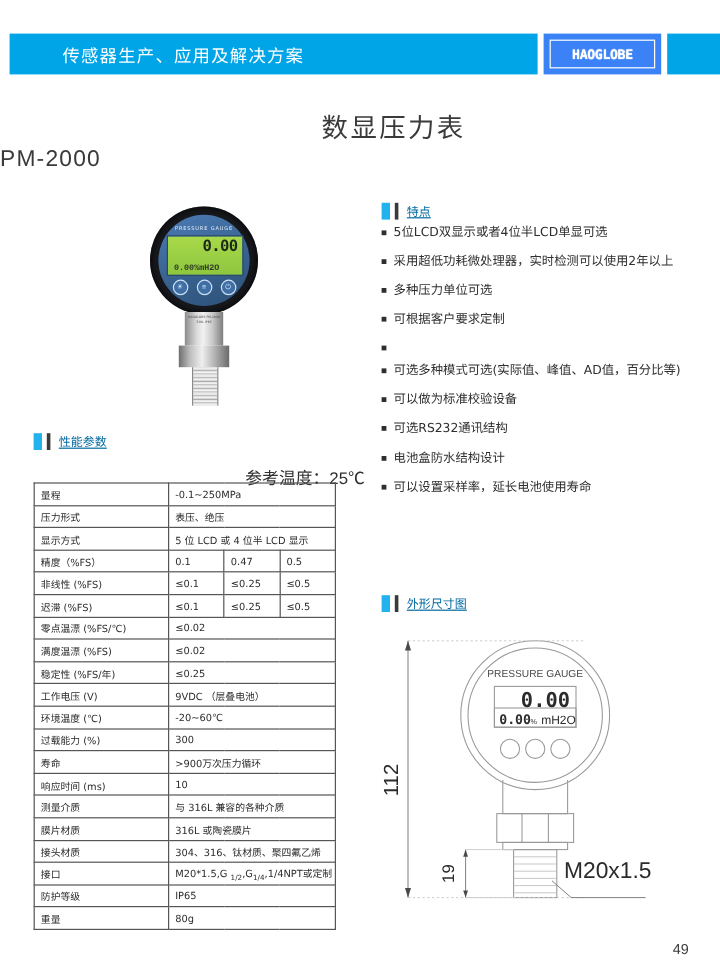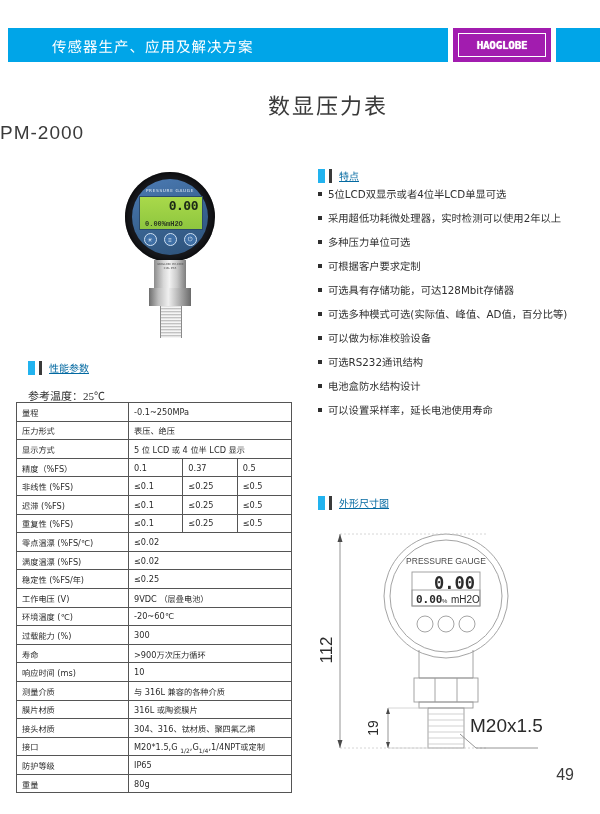--- a/index.html
+++ b/index.html
@@ -50,21 +50,21 @@
     width: 44px;
     height: 34px;
     background: #00a5e8;
   }
   .logo-box {
     position: absolute;
     left: 453px;
     top: 0;
     width: 98px;
     height: 34px;
-    background: #a21caf;
+    background: #3b82f6;
     display: flex;
     align-items: center;
     justify-content: center;
   }
   .logo-inner {
     width: 86px;
     height: 22px;
     border: 1.5px solid #ffffff;
     display: flex;
     align-items: center;
@@ -280,29 +280,30 @@
     border-left: 1px solid #8a8a8a;
     border-right: 1px solid #8a8a8a;
   }
 
   
   .ref-temp {
     position: absolute;
     top: 387px;
     left: 28px;
     width: 276px;
-    font-size: 11px;
+    text-align: right;
+    font-size: 14px;
     color: #2f2f2f;
-    font-family: Liberation Serif, serif;
+    font-family: Liberation Sans, sans-serif;
   }
   table.spec {
     position: absolute;
     top: 402px;
-    left: 16px;
-    width: 276px;
+    left: 28px;
+    width: 252px;
     border-collapse: collapse;
     table-layout: fixed;
   }
   table.spec td {
     border: 0.8px solid #555555;
     height: 17.6px;
     padding: 0 0 0 5px;
     font-size: 8.2px;
     color: #2b2b2b;
     font-family: "DejaVu Sans", sans-serif;
@@ -320,22 +321,22 @@
     top: 520px;
     width: 272px;
     height: 250px;
   }
   .dim-svg { display: block; }
 
   
   .page-num {
     position: absolute;
     right: 26px;
-    bottom: 30px;
-    font-size: 16px;
+    bottom: 16px;
+    font-size: 12px;
     color: #3a3a3a;
   }
 </style>
 </head>
 <body>
 
 <div class="header">
   <div class="header-bar"></div>
   <div class="header-title">传感器生产、应用及解决方案</div>
   <div class="logo-box">
@@ -391,21 +392,20 @@
     <div class="feat-item">
       <span class="feat-bullet"></span>
       <span>多种压力单位可选</span>
     </div>
     <div class="feat-item">
       <span class="feat-bullet"></span>
       <span>可根据客户要求定制</span>
     </div>
     <div class="feat-item">
       <span class="feat-bullet"></span>
-      <span>可选具有存储功能，可达128Mbit存储器</span>
     </div>
     <div class="feat-item">
       <span class="feat-bullet"></span>
       <span>可选多种模式可选(实际值、峰值、AD值，百分比等)</span>
     </div>
     <div class="feat-item">
       <span class="feat-bullet"></span>
       <span>可以做为标准校验设备</span>
     </div>
     <div class="feat-item">
@@ -438,37 +438,31 @@
         <td class="lab">压力形式</td>
         <td colspan="3">表压、绝压</td>
       </tr>
       <tr>
         <td class="lab">显示方式</td>
         <td colspan="3">5 位 LCD 或 4 位半 LCD 显示</td>
       </tr>
       <tr>
         <td class="lab">精度（%FS）</td>
         <td class="val3">0.1</td>
-        <td class="val3">0.37</td>
+        <td class="val3">0.47</td>
         <td class="val3">0.5</td>
       </tr>
       <tr>
         <td class="lab">非线性 (%FS)</td>
         <td class="val3">≤0.1</td>
         <td class="val3">≤0.25</td>
         <td class="val3">≤0.5</td>
       </tr>
       <tr>
         <td class="lab">迟滞 (%FS)</td>
-        <td class="val3">≤0.1</td>
-        <td class="val3">≤0.25</td>
-        <td class="val3">≤0.5</td>
-      </tr>
-      <tr>
-        <td class="lab">重复性 (%FS)</td>
         <td class="val3">≤0.1</td>
         <td class="val3">≤0.25</td>
         <td class="val3">≤0.5</td>
       </tr>
       <tr>
         <td class="lab">零点温漂 (%FS/℃)</td>
         <td colspan="3">≤0.02</td>
       </tr>
       <tr>
         <td class="lab">满度温漂 (%FS)</td>

